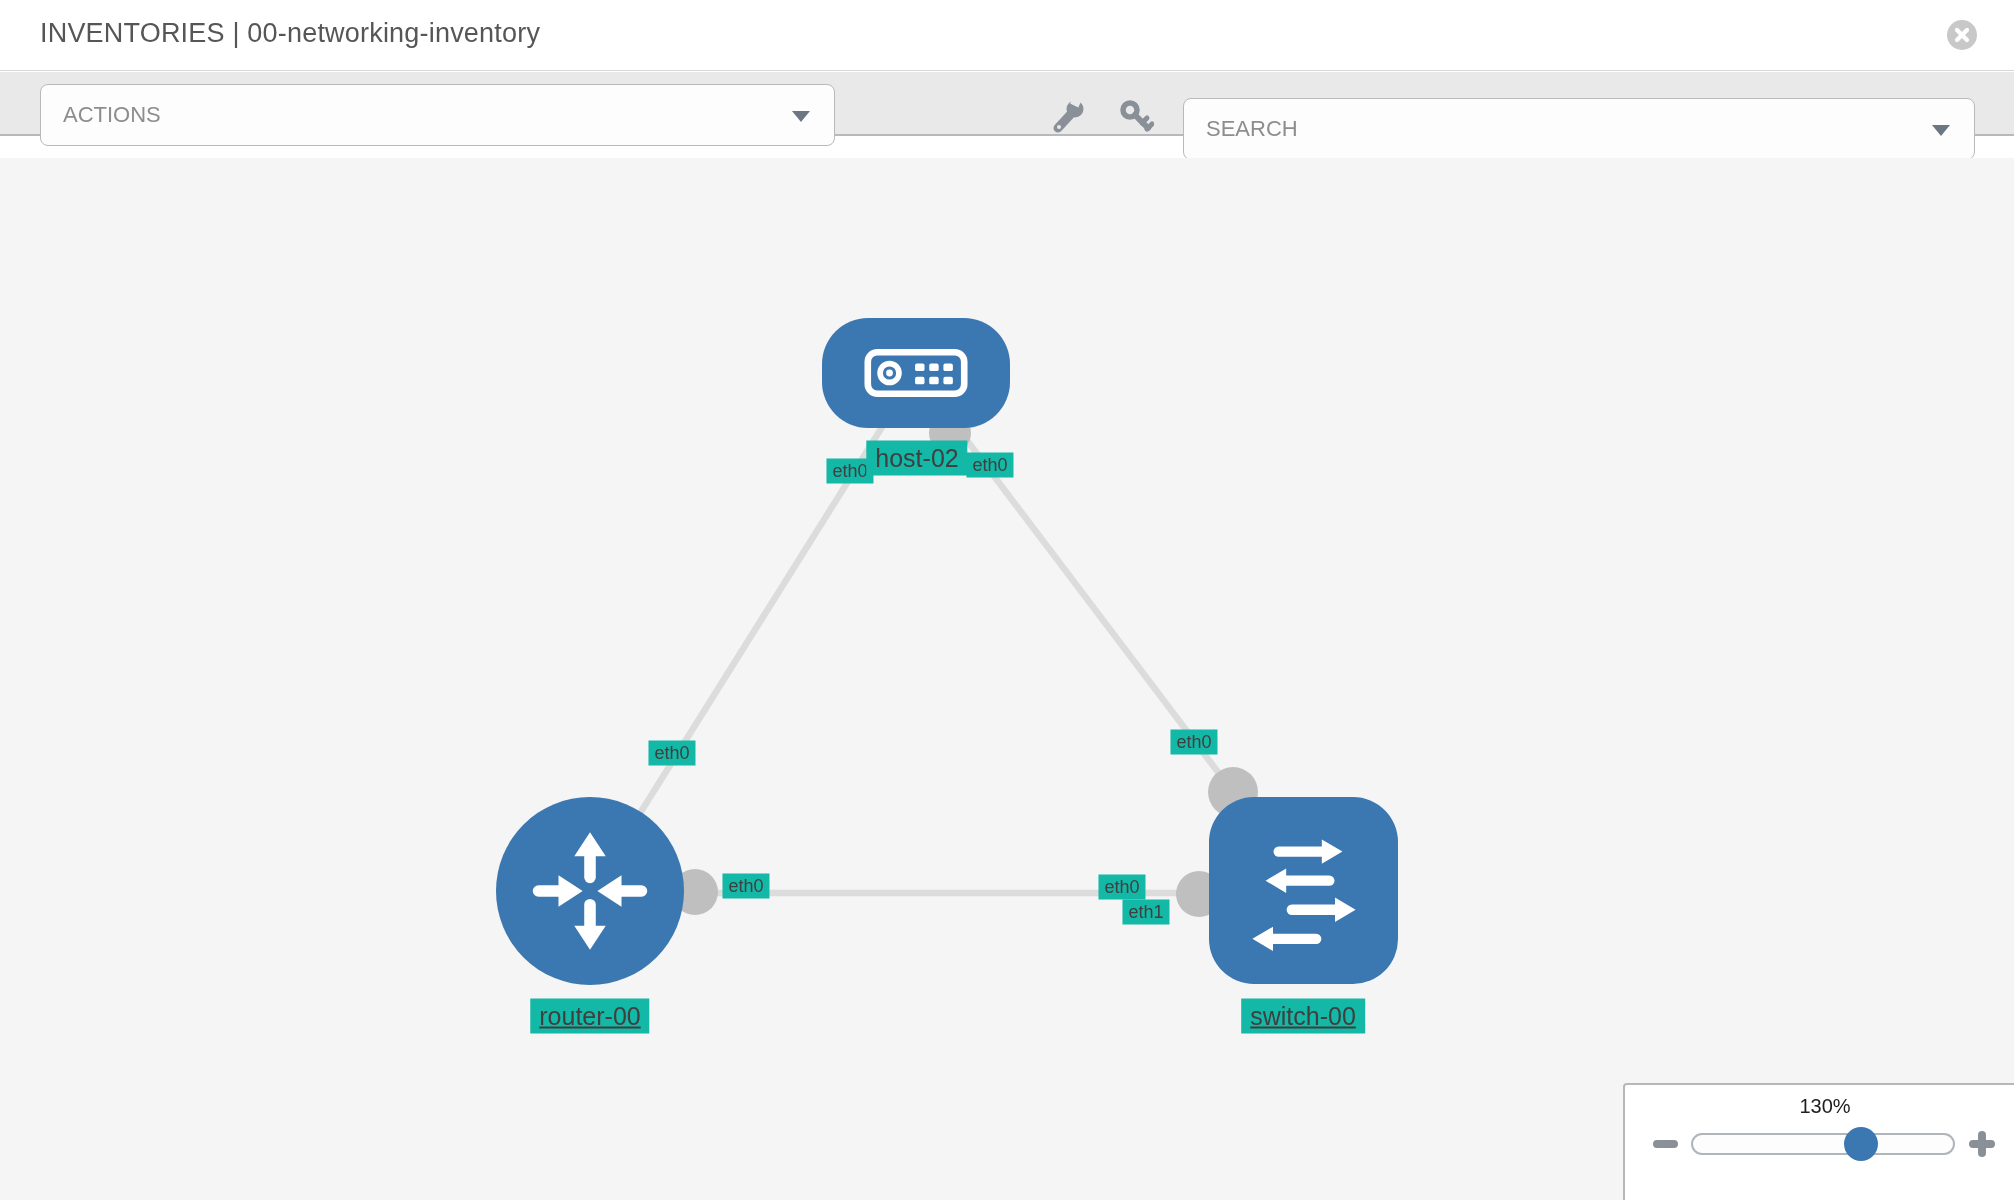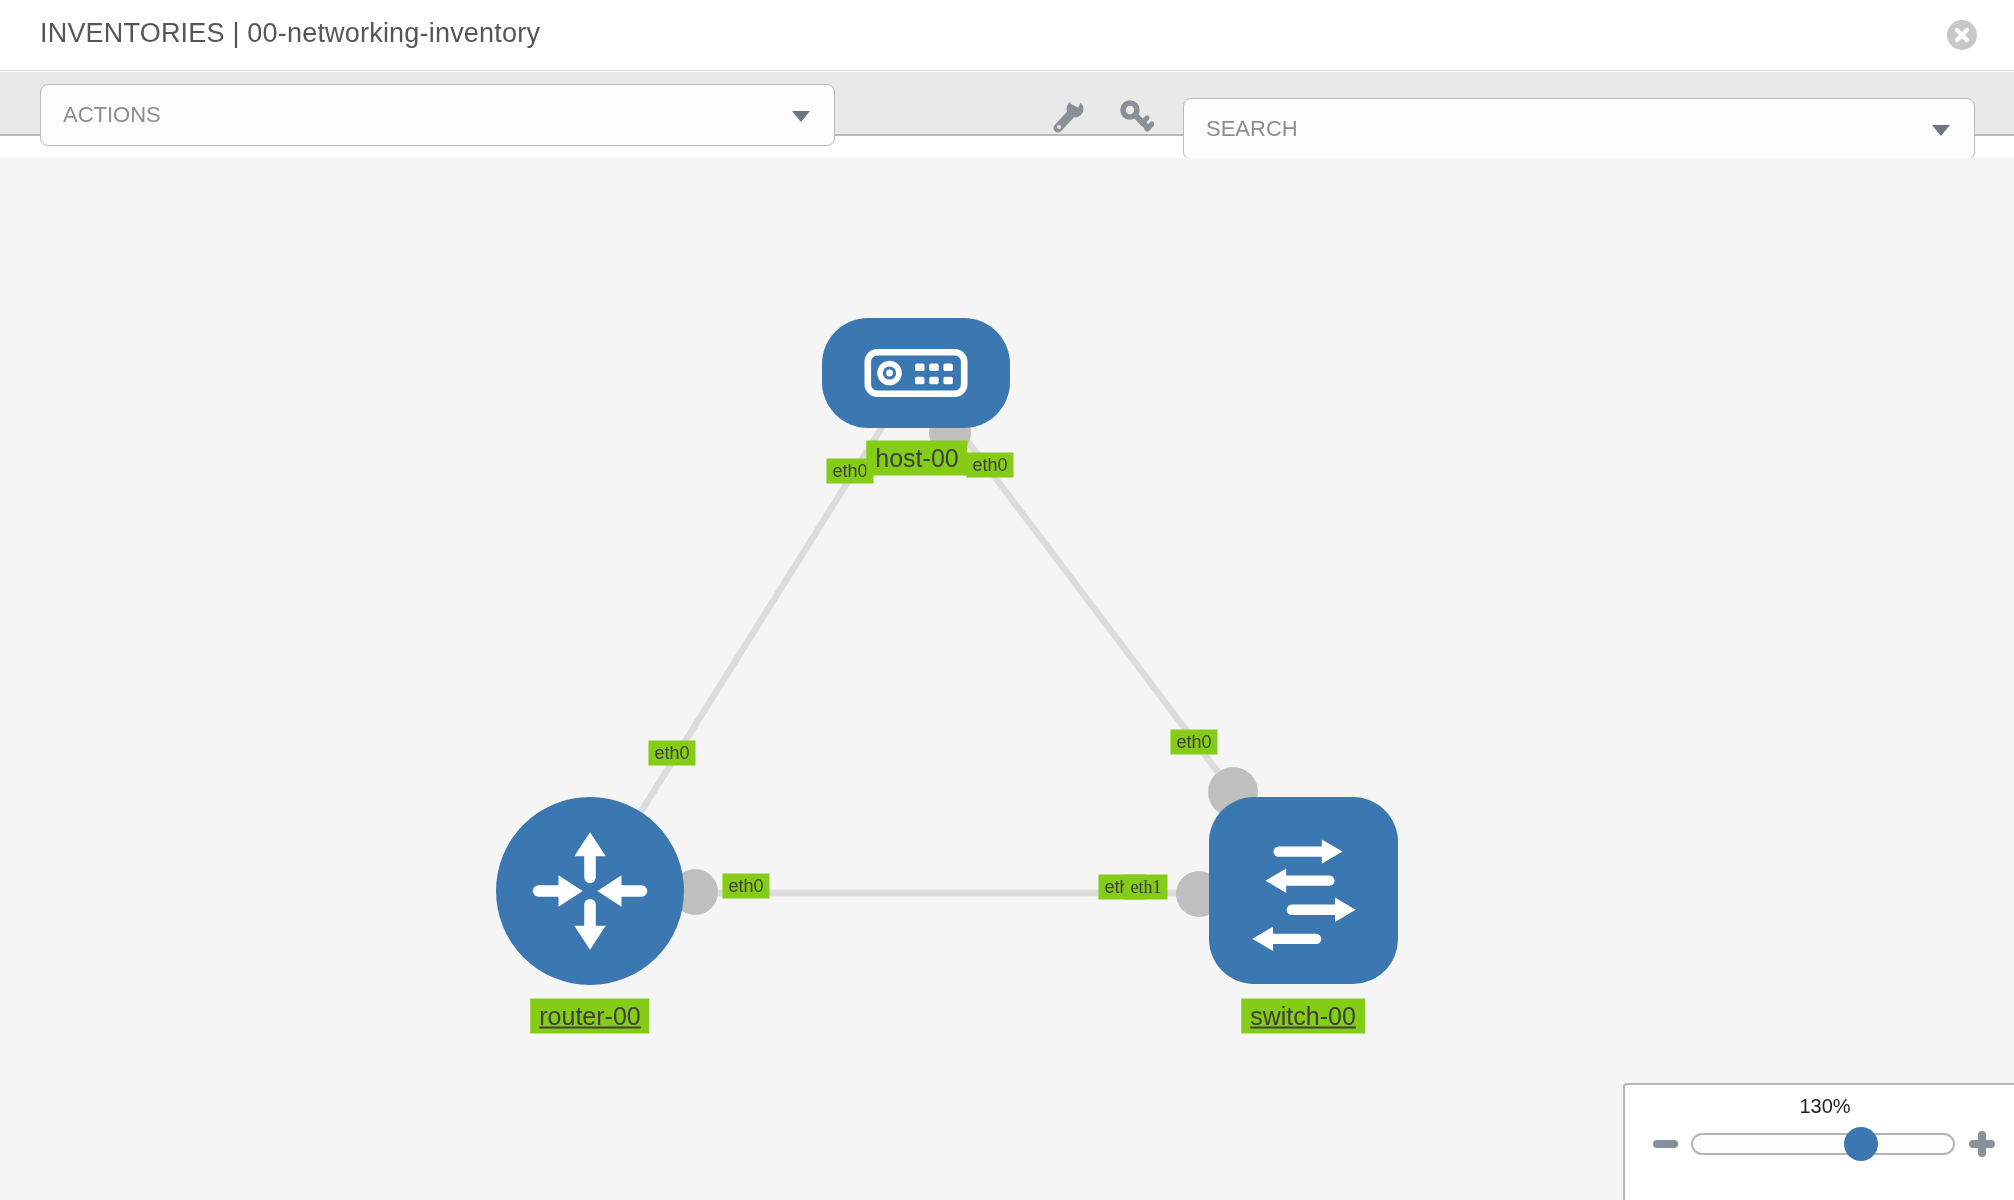--- a/index.html
+++ b/index.html
@@ -48,21 +48,21 @@
     position:absolute; left:0; top:158px; width:2014px; height:1042px;
     background:#f5f5f5; overflow:hidden;
   }
   .links-layer { position:absolute; left:0; top:0; }
   .node { position:absolute; background:#3b77b0; display:flex; align-items:center; justify-content:center; cursor:pointer; }
   .node-host   { left:822px;  top:160px; width:188px; height:110px; border-radius:46px; }
   .node-router { left:496px;  top:639px; width:188px; height:188px; border-radius:50%;  }
   .node-switch { left:1209px; top:639px; width:189px; height:187px; border-radius:45px; }
   .graph-label {
     position:absolute; transform:translate(-50%,-50%);
-    background:#84cc16; color:#3f3f3f; white-space:nowrap;
+    background:#14b8a6; color:#3f3f3f; white-space:nowrap;
   }
   .node-label { font-size:25px; padding:3px 9px; }
   .eth-label  { font-size:18px; padding:2px 6px; }
   
   .zoom-panel {
     position:absolute; left:1623px; top:1083px; width:420px; height:140px;
     background:#fff; border:2px solid #b7b7b7; border-radius:4px;
   }
   .zoom-level {
     position:absolute; left:100px; top:10px; width:200px; text-align:center;
@@ -184,23 +184,23 @@
         </g>
       </svg>
     </div>
 
     <div class="graph-label eth-label" style="left:850px;  top:313px;">eth0</div>
     <div class="graph-label eth-label" style="left:990px;  top:307px;">eth0</div>
     <div class="graph-label eth-label" style="left:672px;  top:595px;">eth0</div>
     <div class="graph-label eth-label" style="left:1194px; top:584px;">eth0</div>
     <div class="graph-label eth-label" style="left:746px;  top:728px;">eth0</div>
     <div class="graph-label eth-label" style="left:1122px; top:729px;">eth0</div>
-    <div class="graph-label eth-label" style="left:1146px; top:729px;font-family:Liberation Serif, serif;">eth1</div>
-
-    <div class="graph-label node-label" style="left:917px;  top:300px;">host-00</div>
+    <div class="graph-label eth-label" style="left:1146px; top:754px;">eth1</div>
+
+    <div class="graph-label node-label" style="left:917px;  top:300px;">host-02</div>
     <div class="graph-label node-label" style="left:590px;  top:858px;text-decoration:underline;">router-00</div>
     <div class="graph-label node-label" style="left:1303px; top:858px;text-decoration:underline;">switch-00</div>
   </div>
 
   <div class="zoom-panel">
     <div class="zoom-level">130%</div>
     <div class="zoom-minus"></div>
     <div class="zoom-track"></div>
     <div class="zoom-thumb"></div>
     <div class="zoom-plus">

